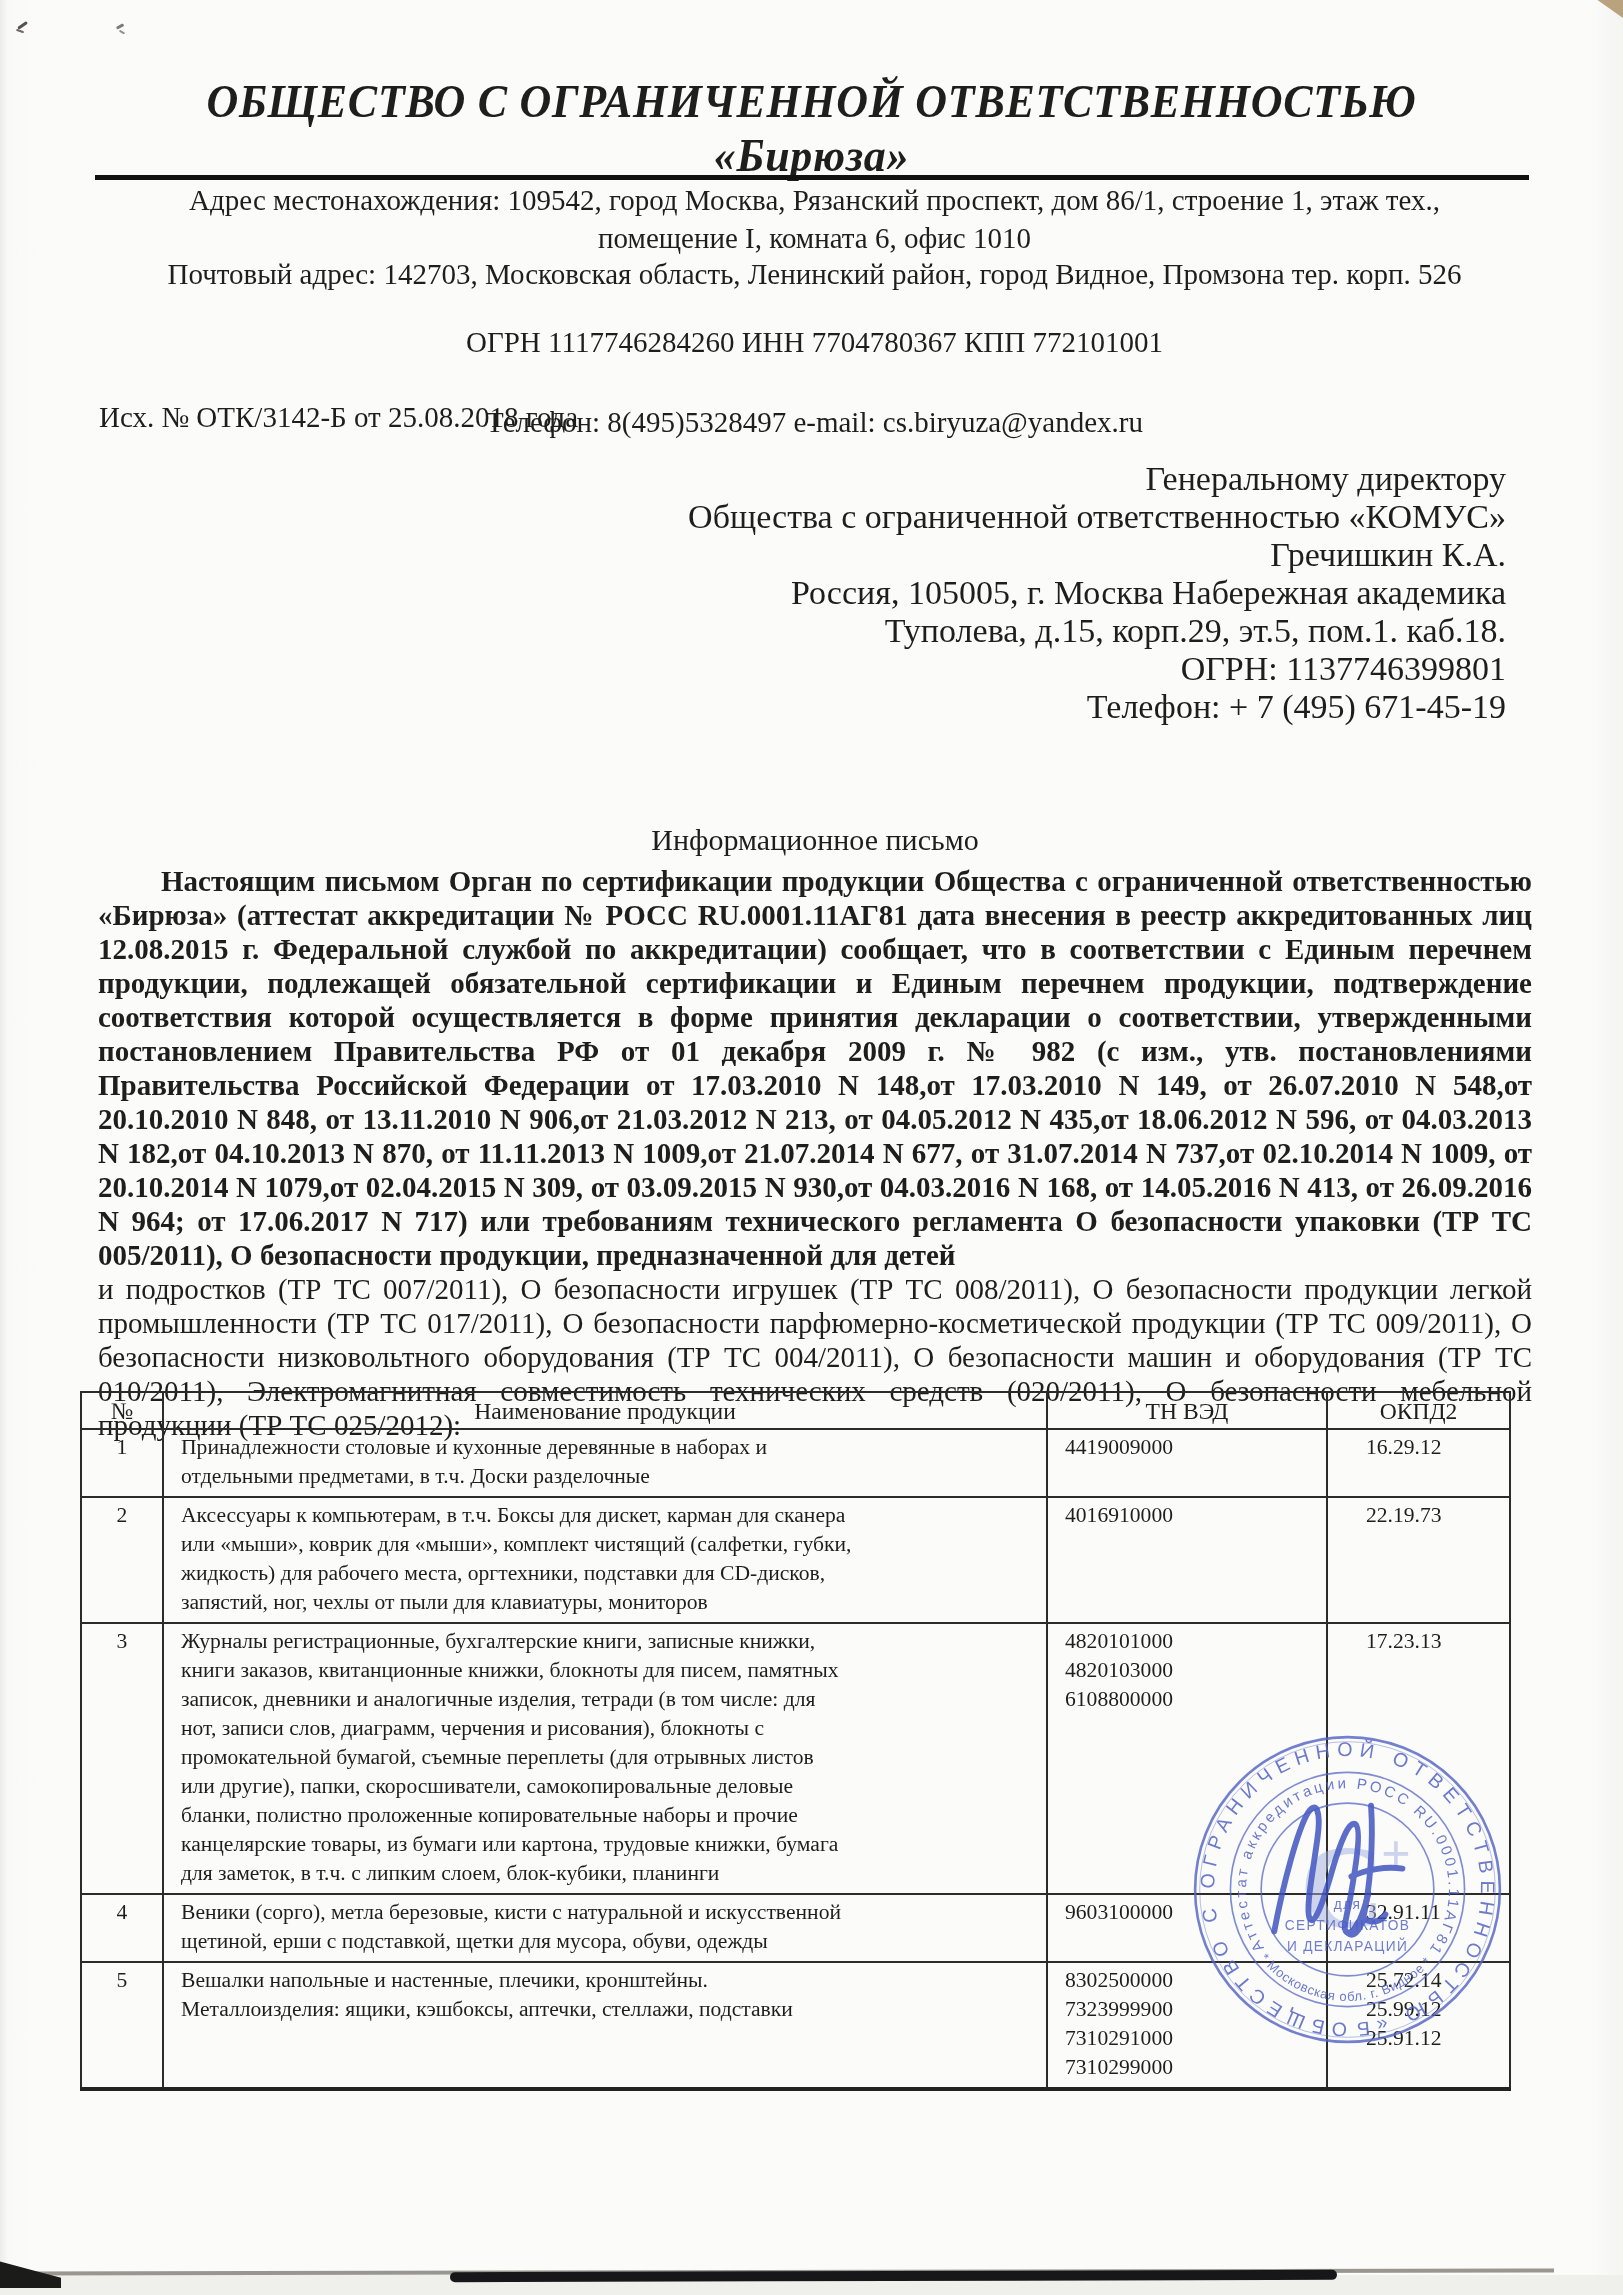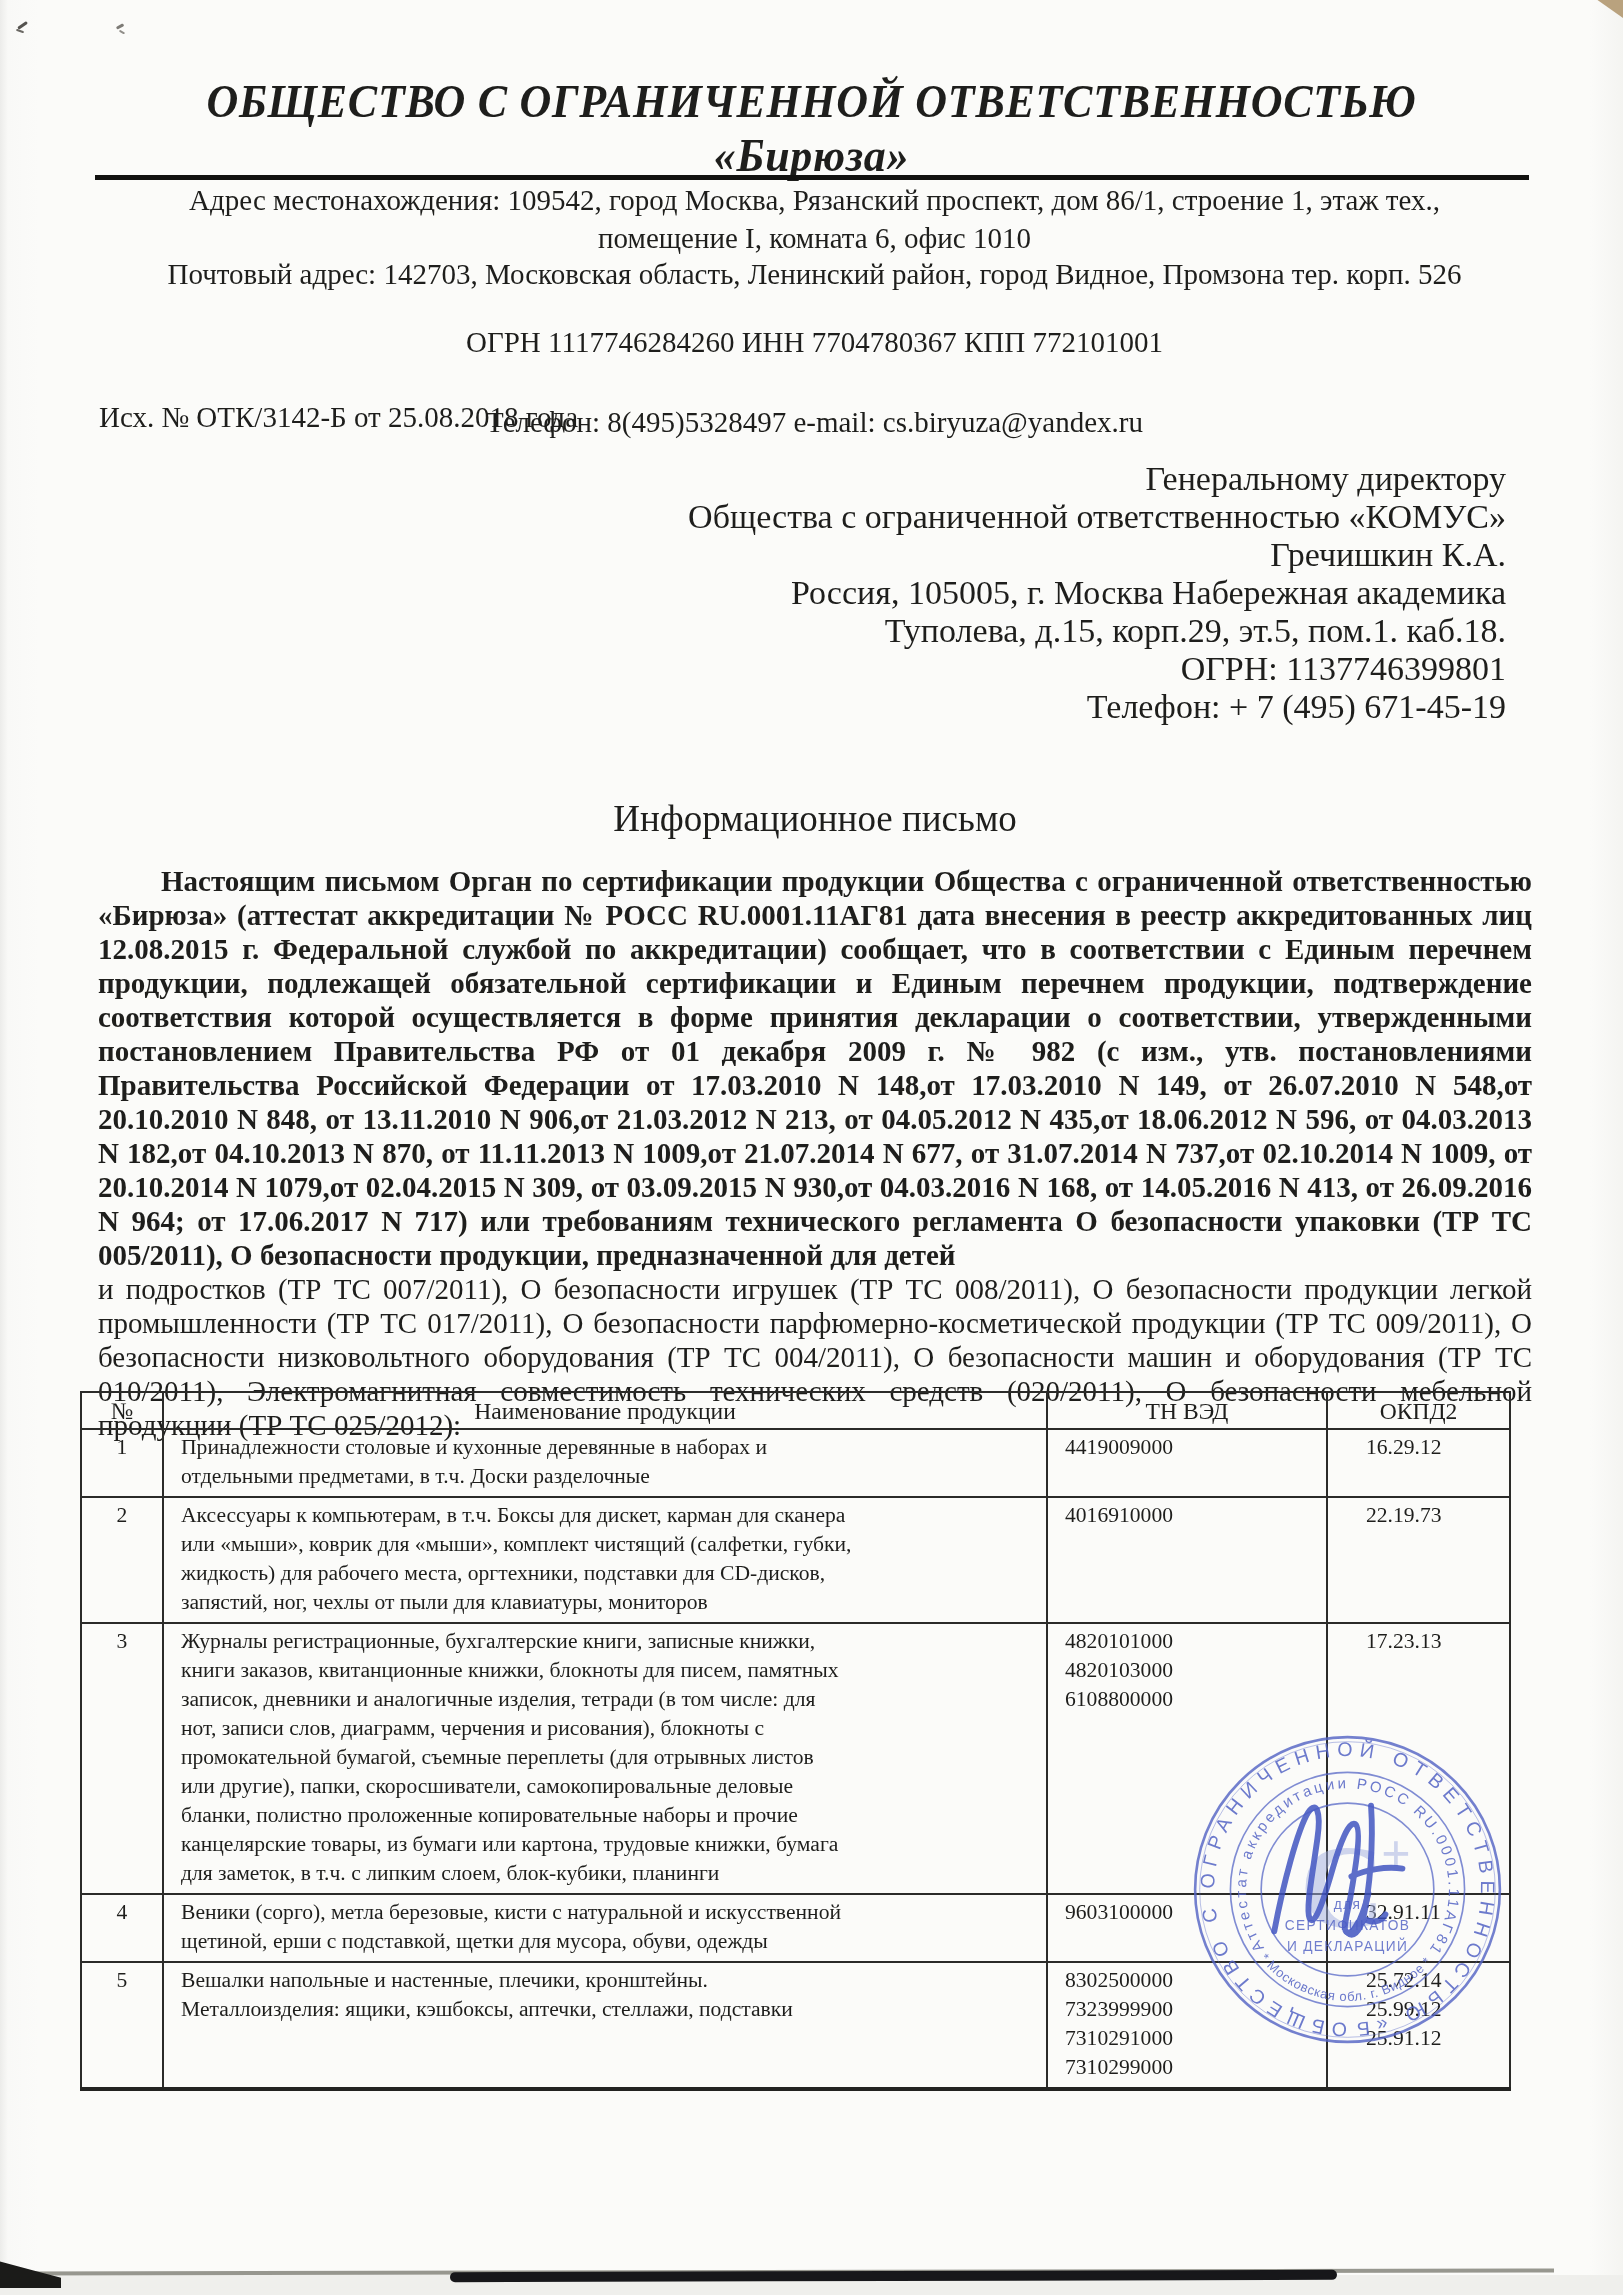--- a/index.html
+++ b/index.html
@@ -21,21 +21,21 @@
   .addr{left:98px;width:1433px;text-align:center;font-size:29px;}
   .addr1{top:184px;}
   .addr2{top:222px;}
   .addr3{top:258px;}
   .reg-line{top:326px;left:98px;width:1433px;text-align:center;font-size:29px;}
   .contact-line{top:362px;left:98px;width:1433px;text-align:center;font-size:29px;margin-top:44px;}
   .ref-line{top:401px;left:99px;font-size:29px;}
   
   .recipient{top:460px;right:117px;width:916px;text-align:right;font-size:34px;line-height:38px;}
   
-  .letter-title{top:797px;left:98px;width:1434px;text-align:center;font-size:37px;}
+  .letter-title{top:823px;left:98px;width:1434px;text-align:center;font-size:30px;}
   .letter-body{top:864px;left:98px;width:1434px;font-size:29px;line-height:34px;text-align:justify;}
   .letter-body p{margin:0;}
   .letter-body p.p1{text-indent:63px;font-weight:bold;}
   
   .doc-table{top:1391px;left:80px;width:1430px;border-collapse:collapse;table-layout:fixed;
     font-size:21.6px;line-height:29px;}
   .doc-table td,.doc-table th{border:2px solid #2b2b29;vertical-align:top;
     padding:3.3px 11.8px 4.6px 17px;font-weight:normal;}
   .doc-table{border:2.6px solid #232321;border-bottom-width:4.6px;}
   .doc-table th{font-size:23.6px;text-align:center;padding:2.6px 3.9px;line-height:30px;}

